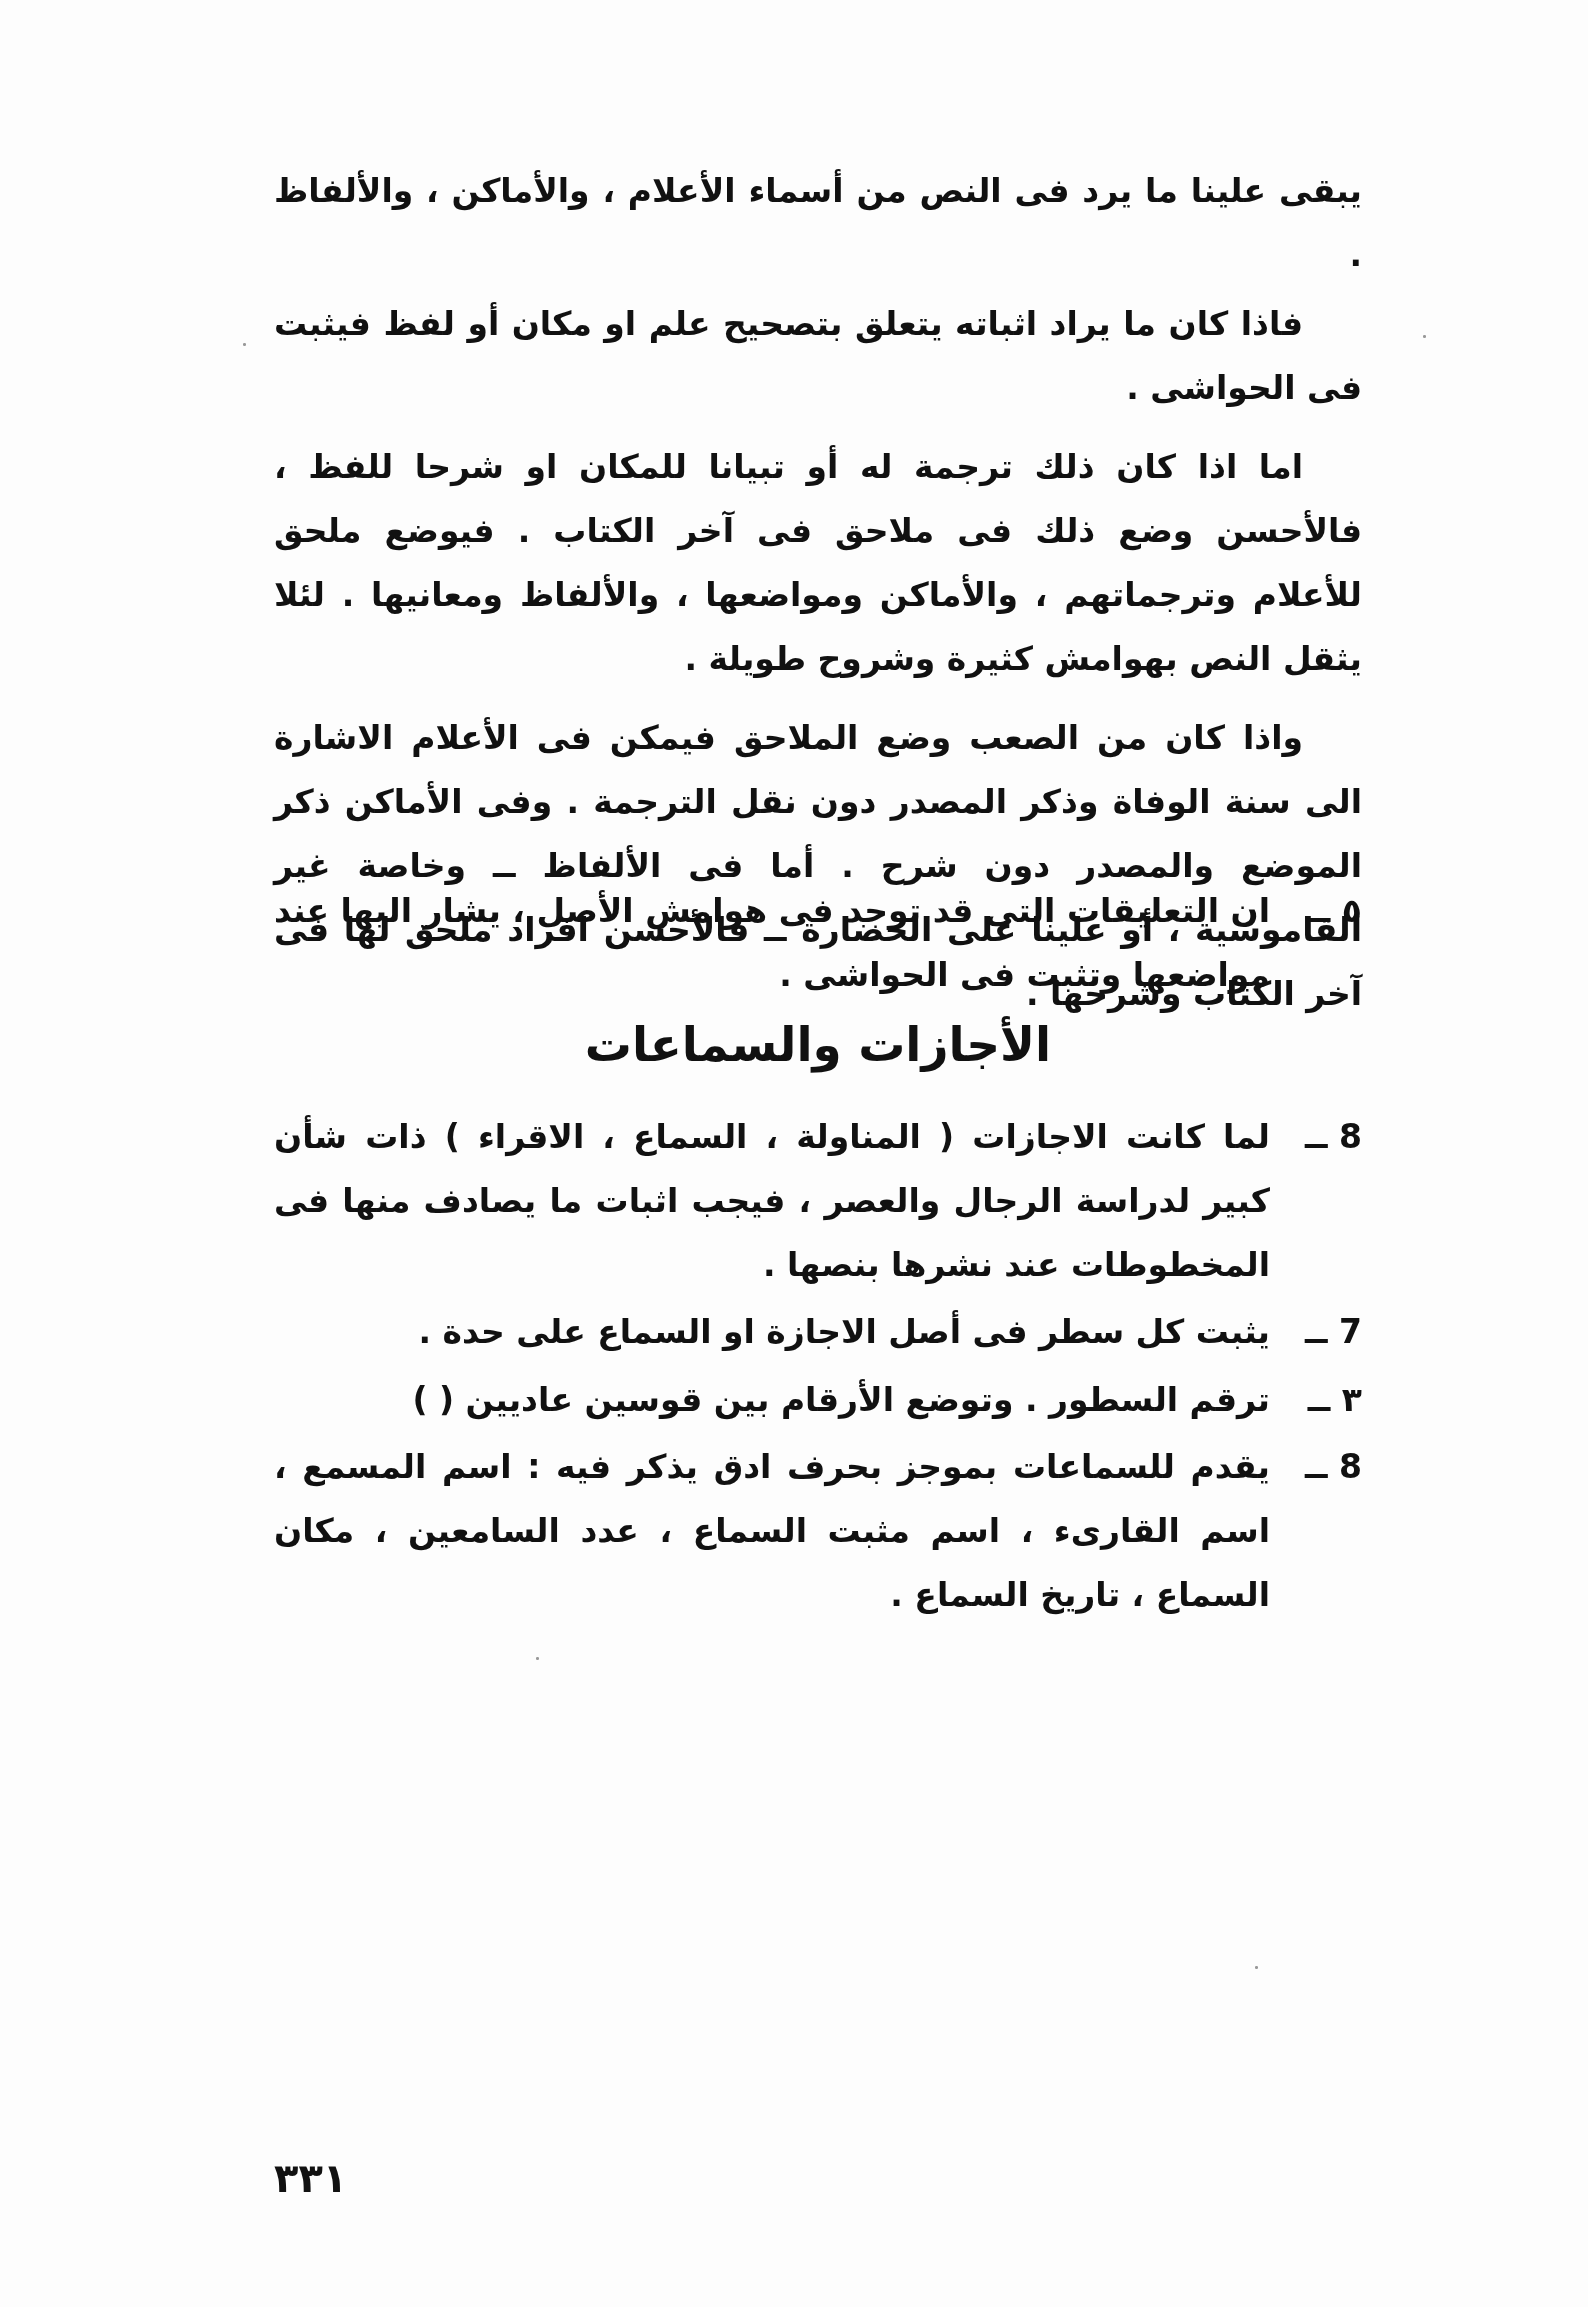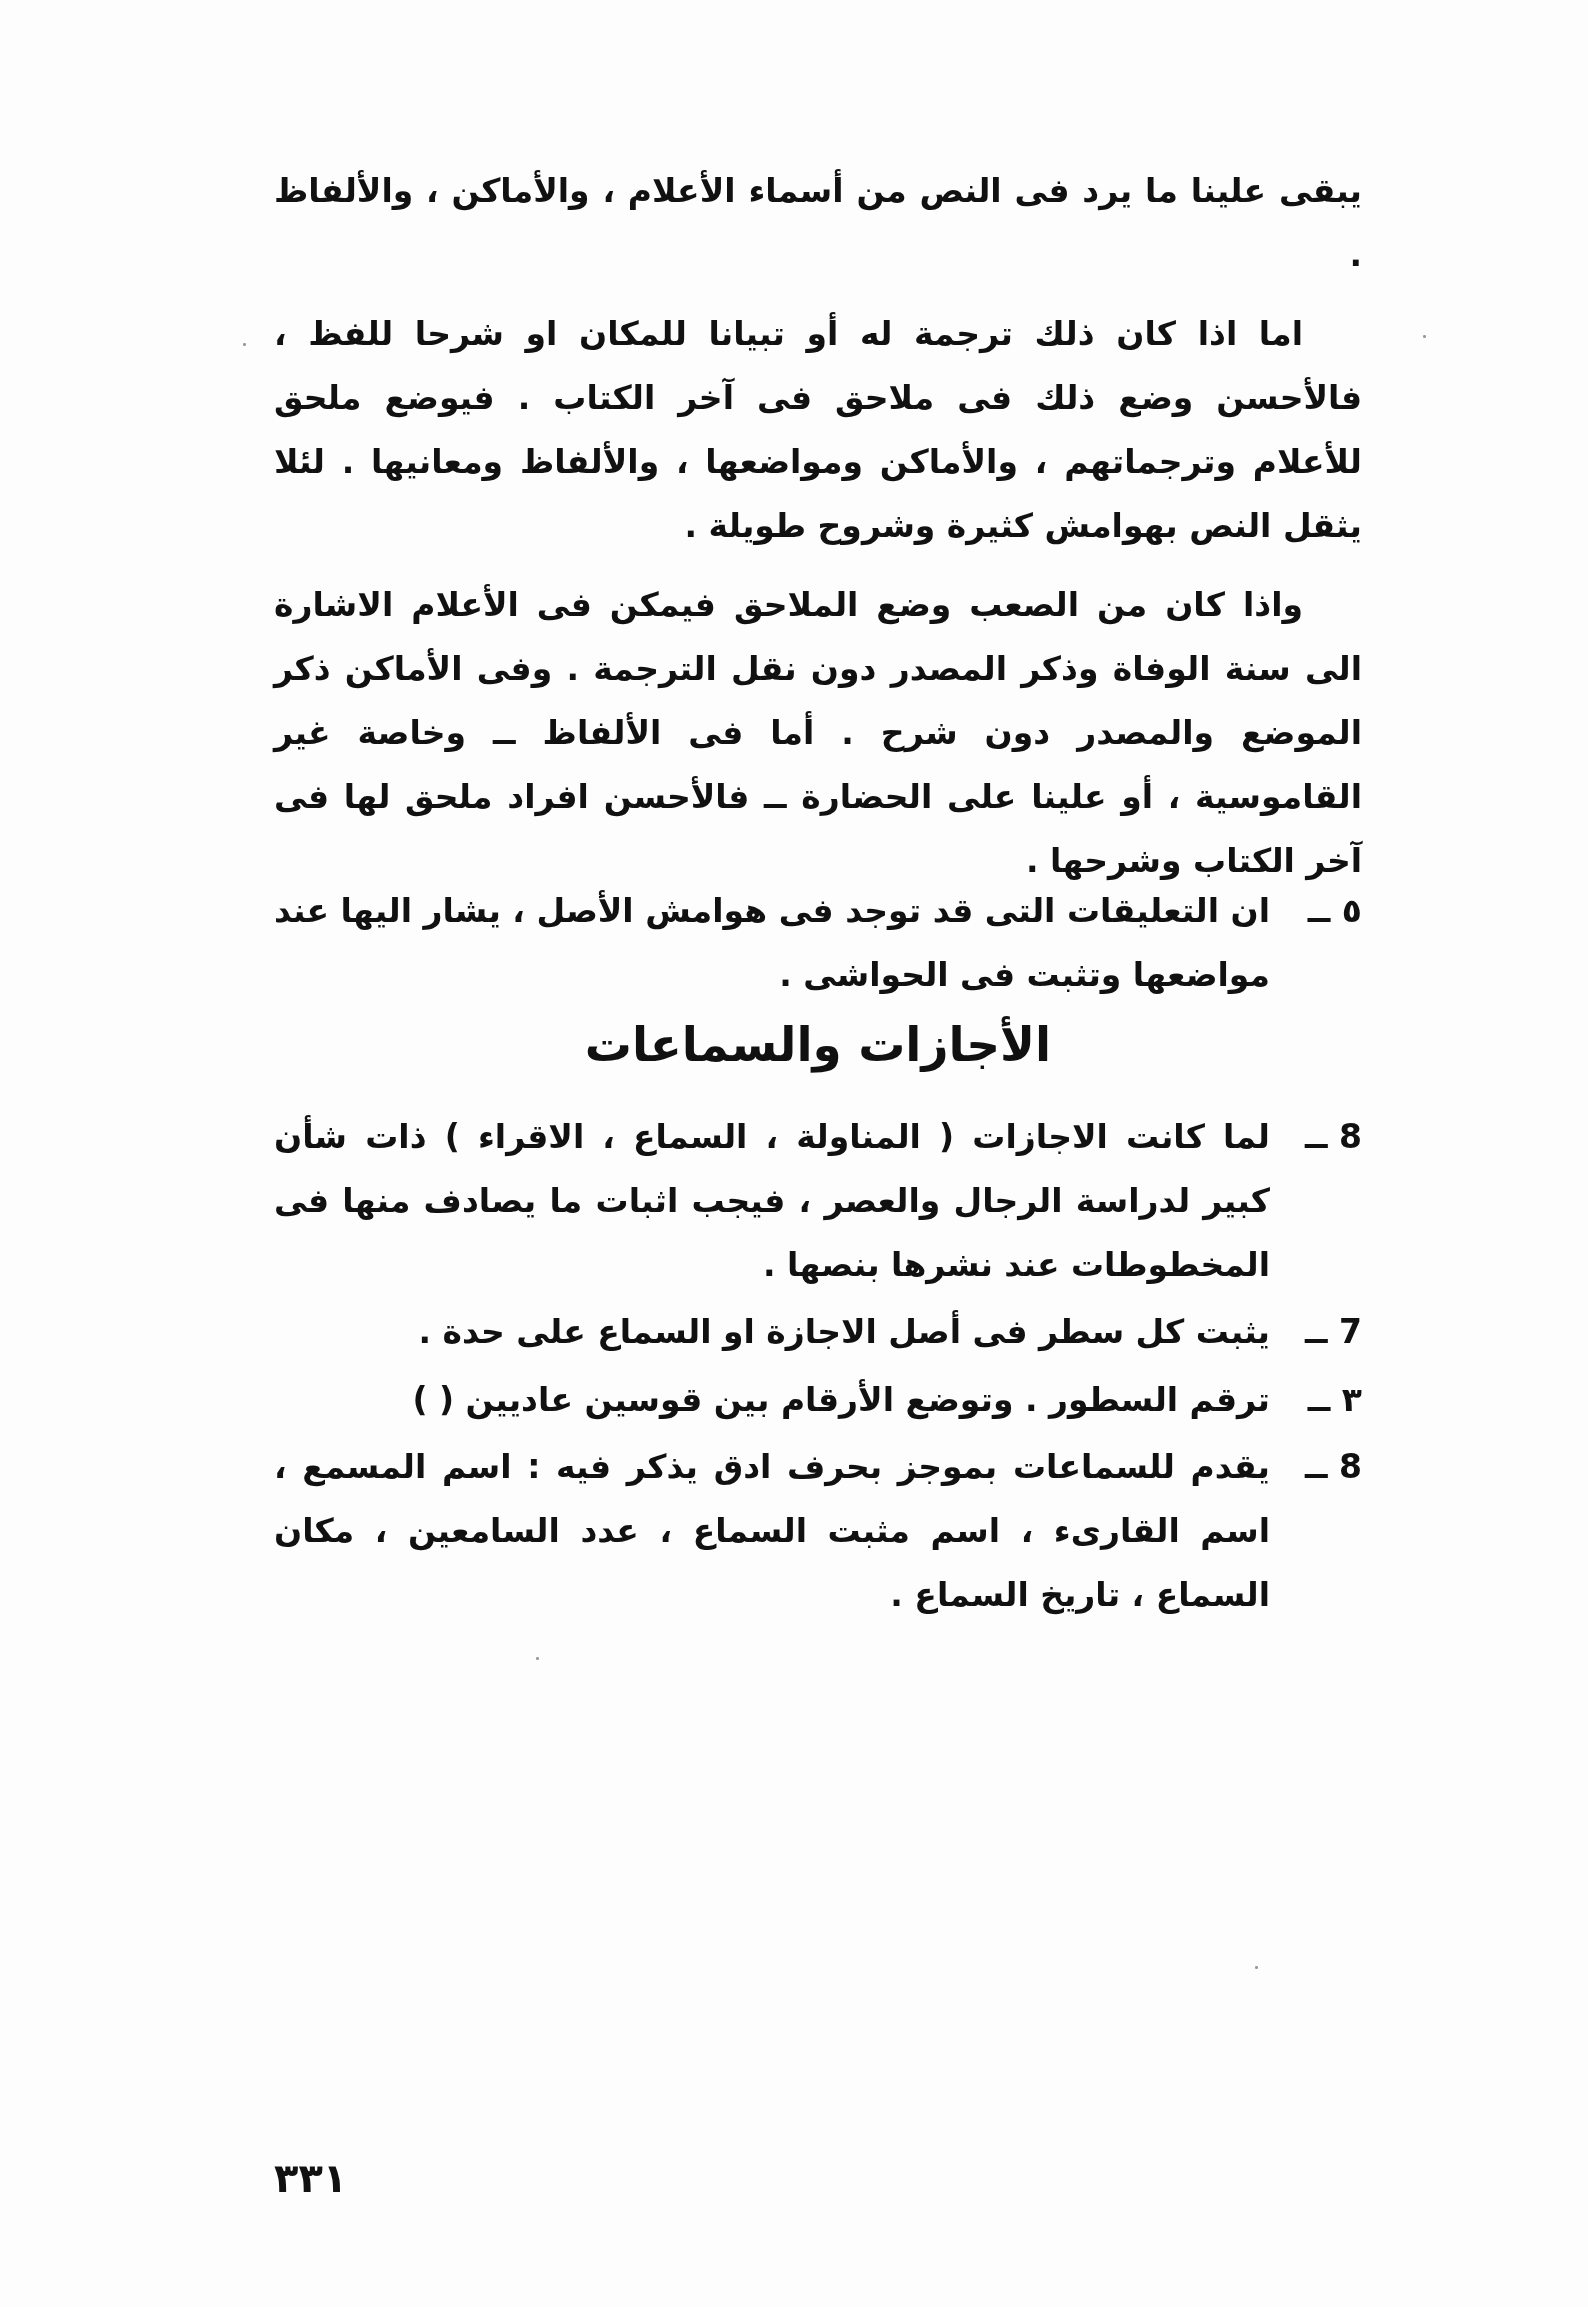--- a/index.html
+++ b/index.html
@@ -27,20 +27,21 @@
   }
   .speck { position: absolute; width: 2.5px; height: 2.5px; background: #999; border-radius: 50%; }
 </style>
 </head>
 <body>
 
 <div class="page">
 
   <div class="text-block" style="top:159px;">
     <p class="para">يبقى علينا ما يرد فى النص من أسماء الأعلام ، والأماكن ، والألفاظ .</p>
+    <p class="para indent" style="margin-top:5px;">فاذا كان ما يراد اثباته يتعلق بتصحيح علم او مكان أو لفظ فيثبت فى الحواشى .</p>
     <p class="para indent" style="margin-top:15px;">اما اذا كان ذلك ترجمة له أو تبيانا للمكان او شرحا للفظ ، فالأحسن وضع ذلك فى ملاحق فى آخر الكتاب . فيوضع ملحق للأعلام وترجماتهم ، والأماكن ومواضعها ، والألفاظ ومعانيها . لئلا يثقل النص بهوامش كثيرة وشروح طويلة .</p>
     <p class="para indent" style="margin-top:15px;">واذا كان من الصعب وضع الملاحق فيمكن فى الأعلام الاشارة الى سنة الوفاة وذكر المصدر دون نقل الترجمة . وفى الأماكن ذكر الموضع والمصدر دون شرح . أما فى الألفاظ ــ وخاصة غير القاموسية ، أو علينا على الحضارة ــ فالأحسن افراد ملحق لها فى آخر الكتاب وشرحها .</p>
   </div>
 
   <div class="text-block" style="top:879px;">
     <div class="list-item">
       <span class="list-num">٥ ــ</span>
       <span class="list-body">ان التعليقات التى قد توجد فى هوامش الأصل ، يشار اليها عند مواضعها وتثبت فى الحواشى .</span>
     </div>
   </div>

